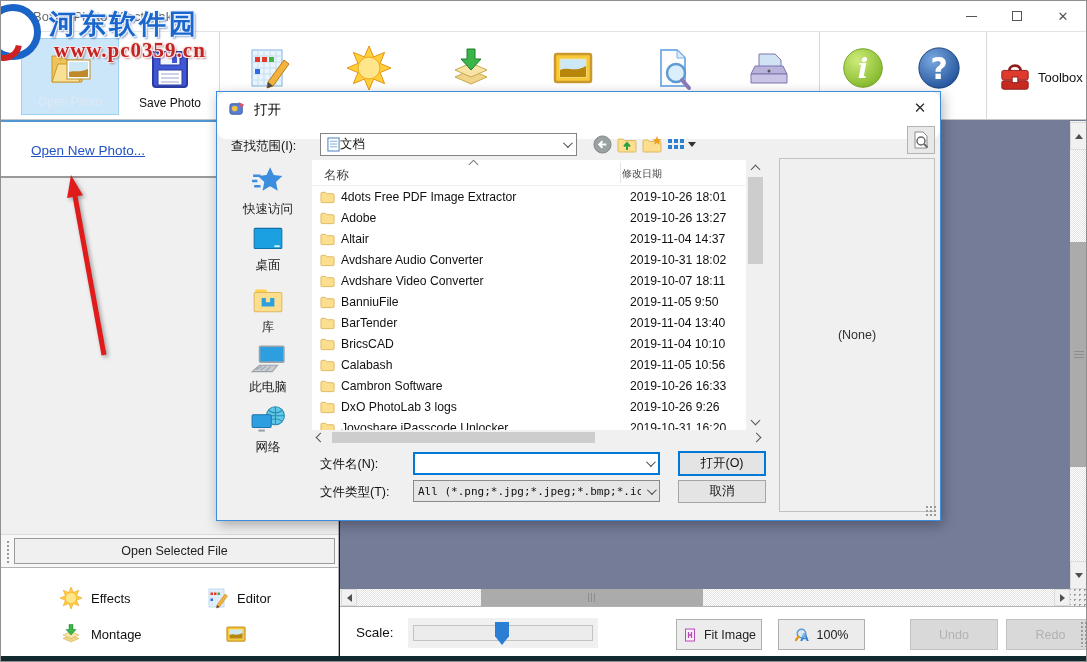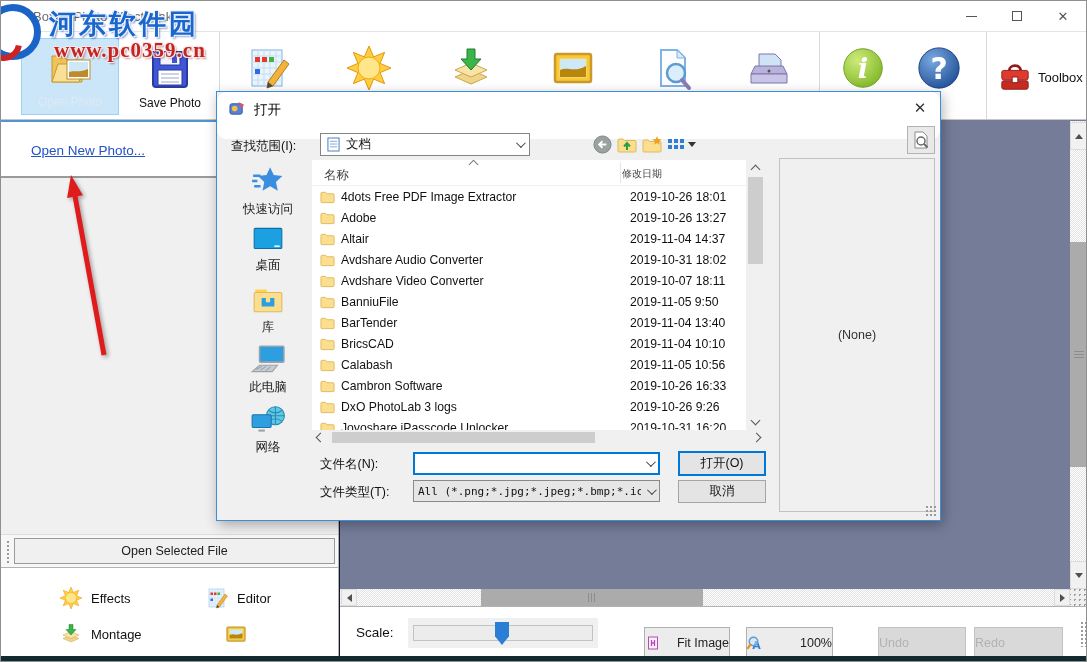--- a/index.html
+++ b/index.html
@@ -79,37 +79,37 @@
   .tri-left { border-top:4px solid transparent; border-bottom:4px solid transparent; border-right:5px solid #505050; }
   .tri-right { border-top:4px solid transparent; border-bottom:4px solid transparent; border-left:5px solid #505050; }
 
   
   .bottom-bar { position:absolute; left:339px; top:605px; width:748px; height:52px; background:#fff; border-top:1px solid #b2b2b2; }
   .scale-label { position:absolute; left:16px; top:18px; font-size:13.5px; color:#111; }
   .slider-wrap { position:absolute; left:68px; top:11px; width:190px; height:30px; background:#f0f0f0; }
   .slider-track { position:absolute; left:5px; top:7px; width:180px; height:16px; background:#ececec; border:1px solid #c3c3c3; }
   .slider-thumb { position:absolute; left:87px; top:4px; width:14px; height:23px; background:#2a7fd4;
     clip-path:polygon(0 0,100% 0,100% 62%,50% 100%,0 62%); cursor:pointer; }
-  .bb-btn { position:absolute; top:20px; height:31px; background:#ececec; border:1px solid #b0b0b0; display:flex; align-items:center; justify-content:space-between; gap:6px; font-size:12.5px; color:#222; cursor:pointer; }
+  .bb-btn { position:absolute; top:12px; height:31px; background:#ececec; border:1px solid #b0b0b0; display:flex; align-items:center; justify-content:center; gap:6px; font-size:12.5px; color:#222; cursor:pointer;margin-left:32px; }
   .bb-fit { left:304px; width:86px; }
   .bb-zoom { left:406px; width:87px; }
   .bb-btn.disabled { background:#d9d9d9; border-color:#c2c2c2; color:#b2b2b2; cursor:default; }
   .bb-undo { left:538px; width:88px; }
   .bb-redo { left:634px; width:89px; }
   .bb-grip { position:absolute; right:2px; top:14px; width:6px; height:26px; background-image:radial-gradient(#9a9a9a 1px, transparent 1px); background-size:4px 4px; }
   .bottom-strip { position:absolute; left:0; right:0; bottom:0; height:5px; background:#112a30; }
 
   
   .dialog { position:absolute; left:215px; top:90px; width:725px; height:430px; background:#f0f0f0; border:1px solid #3c8ddc; box-shadow:2px 4px 12px rgba(0,0,0,.3); z-index:40; }
   .dlg-title { position:absolute; left:0; top:0; right:0; height:47px; background:#fff;border-radius:9px; }
   .dlg-title .ic { position:absolute; left:12px; top:8px; width:17px; height:17px; }
   .dlg-title-text { position:absolute; left:37px; top:9px; font-size:13.5px; color:#000; }
   .dlg-close { position:absolute; right:5px; top:4px; width:30px; height:24px; display:flex; align-items:center; justify-content:center; font-size:15px; color:#333; cursor:pointer; }
   .dlg-lookin-label { position:absolute; left:14px; top:46px; font-size:12.5px; color:#111; }
-  .dlg-lookin-combo { position:absolute; left:103px; top:41px; width:210px; height:23px; background:#fff; border:1px solid #848484; display:flex; align-items:center; gap:6px; padding:0 6px; cursor:pointer; }
+  .dlg-lookin-combo { position:absolute; left:103px; top:41px; width:257px; height:23px; background:#fff; border:1px solid #848484; display:flex; align-items:center; padding:0 6px; cursor:pointer; }
   .dlg-lookin-combo .txt { font-size:12.5px; color:#111; flex:1; }
   .chev { display:inline-block; width:7px; height:7px; border-right:1px solid #444; border-bottom:1px solid #444; transform:rotate(45deg) translateY(-2px); }
   .nav-btn { position:absolute; top:42px; width:22px; height:21px; display:flex; align-items:center; justify-content:center; cursor:pointer; }
   .nb-back { left:374px; } .nb-up { left:399px; } .nb-new { left:424px; } .nb-views { left:448px; width:32px; }
   .views-caret { border-left:4px solid transparent; border-right:4px solid transparent; border-top:5px solid #333; margin-left:3px; }
 
   .place { position:absolute; left:10px; width:82px; text-align:center; cursor:pointer; }
   .place .ic { display:block; margin:0 auto; }
   .place .lbl { display:block; margin-top:3px; font-size:12.5px; color:#222; }
   .pl-1 { top:72px; } .pl-2 { top:132px; } .pl-3 { top:192px; } .pl-4 { top:252px; } .pl-5 { top:312px; }

